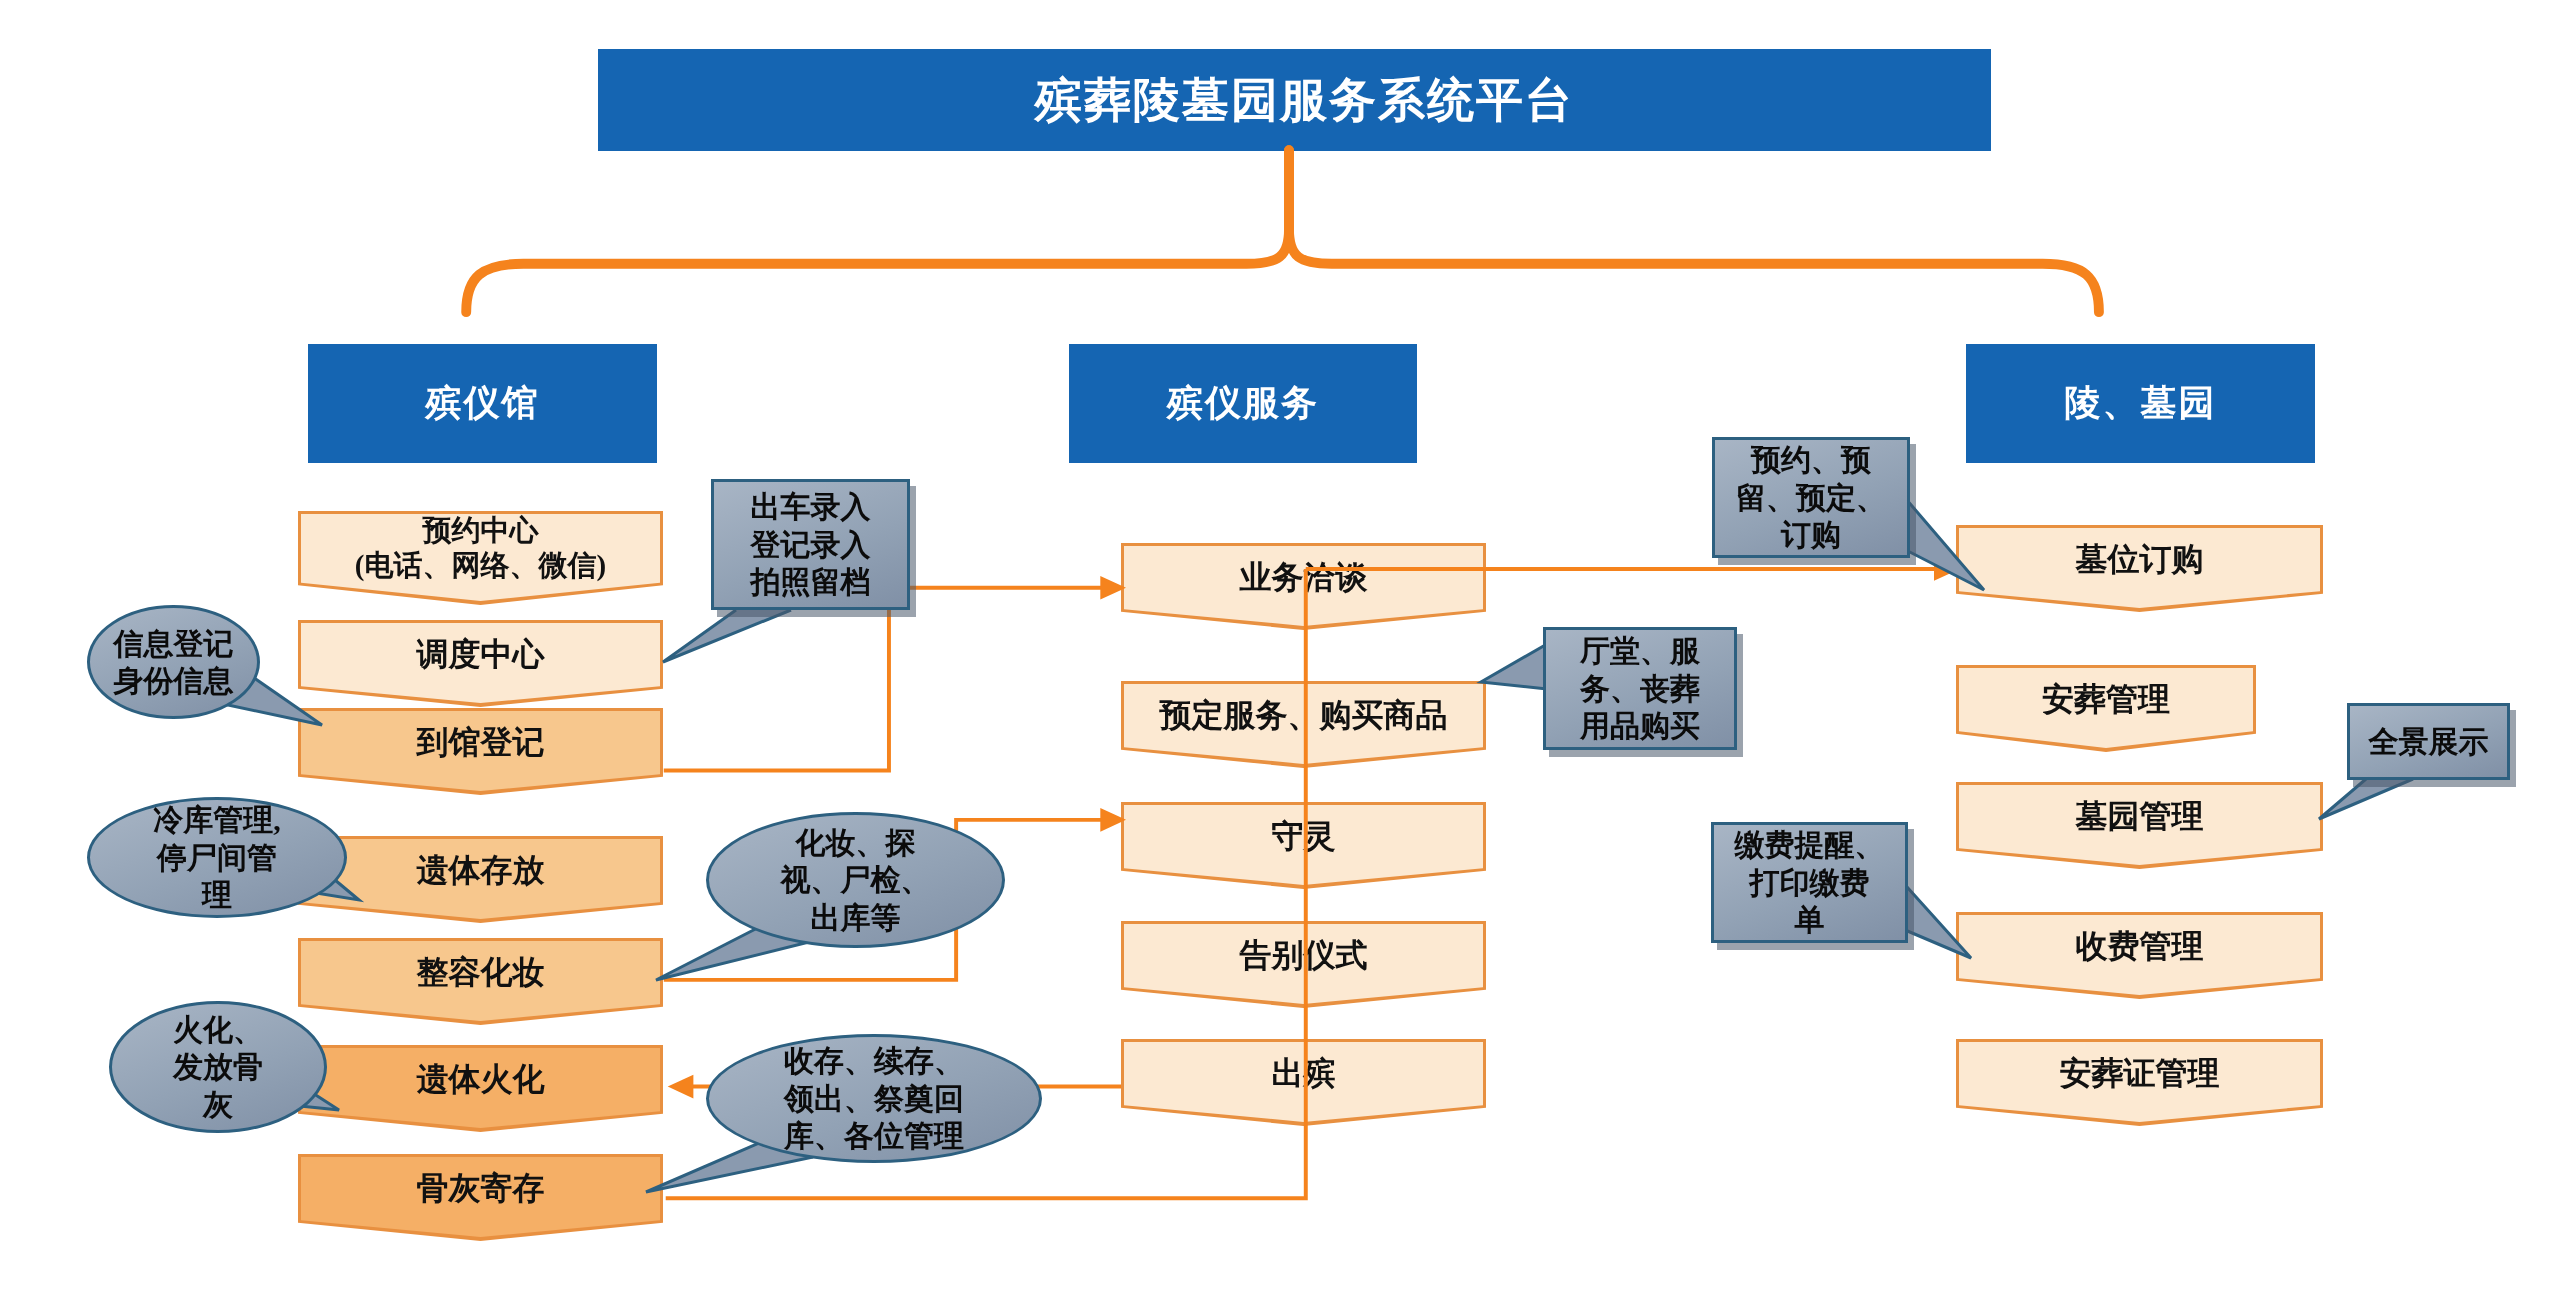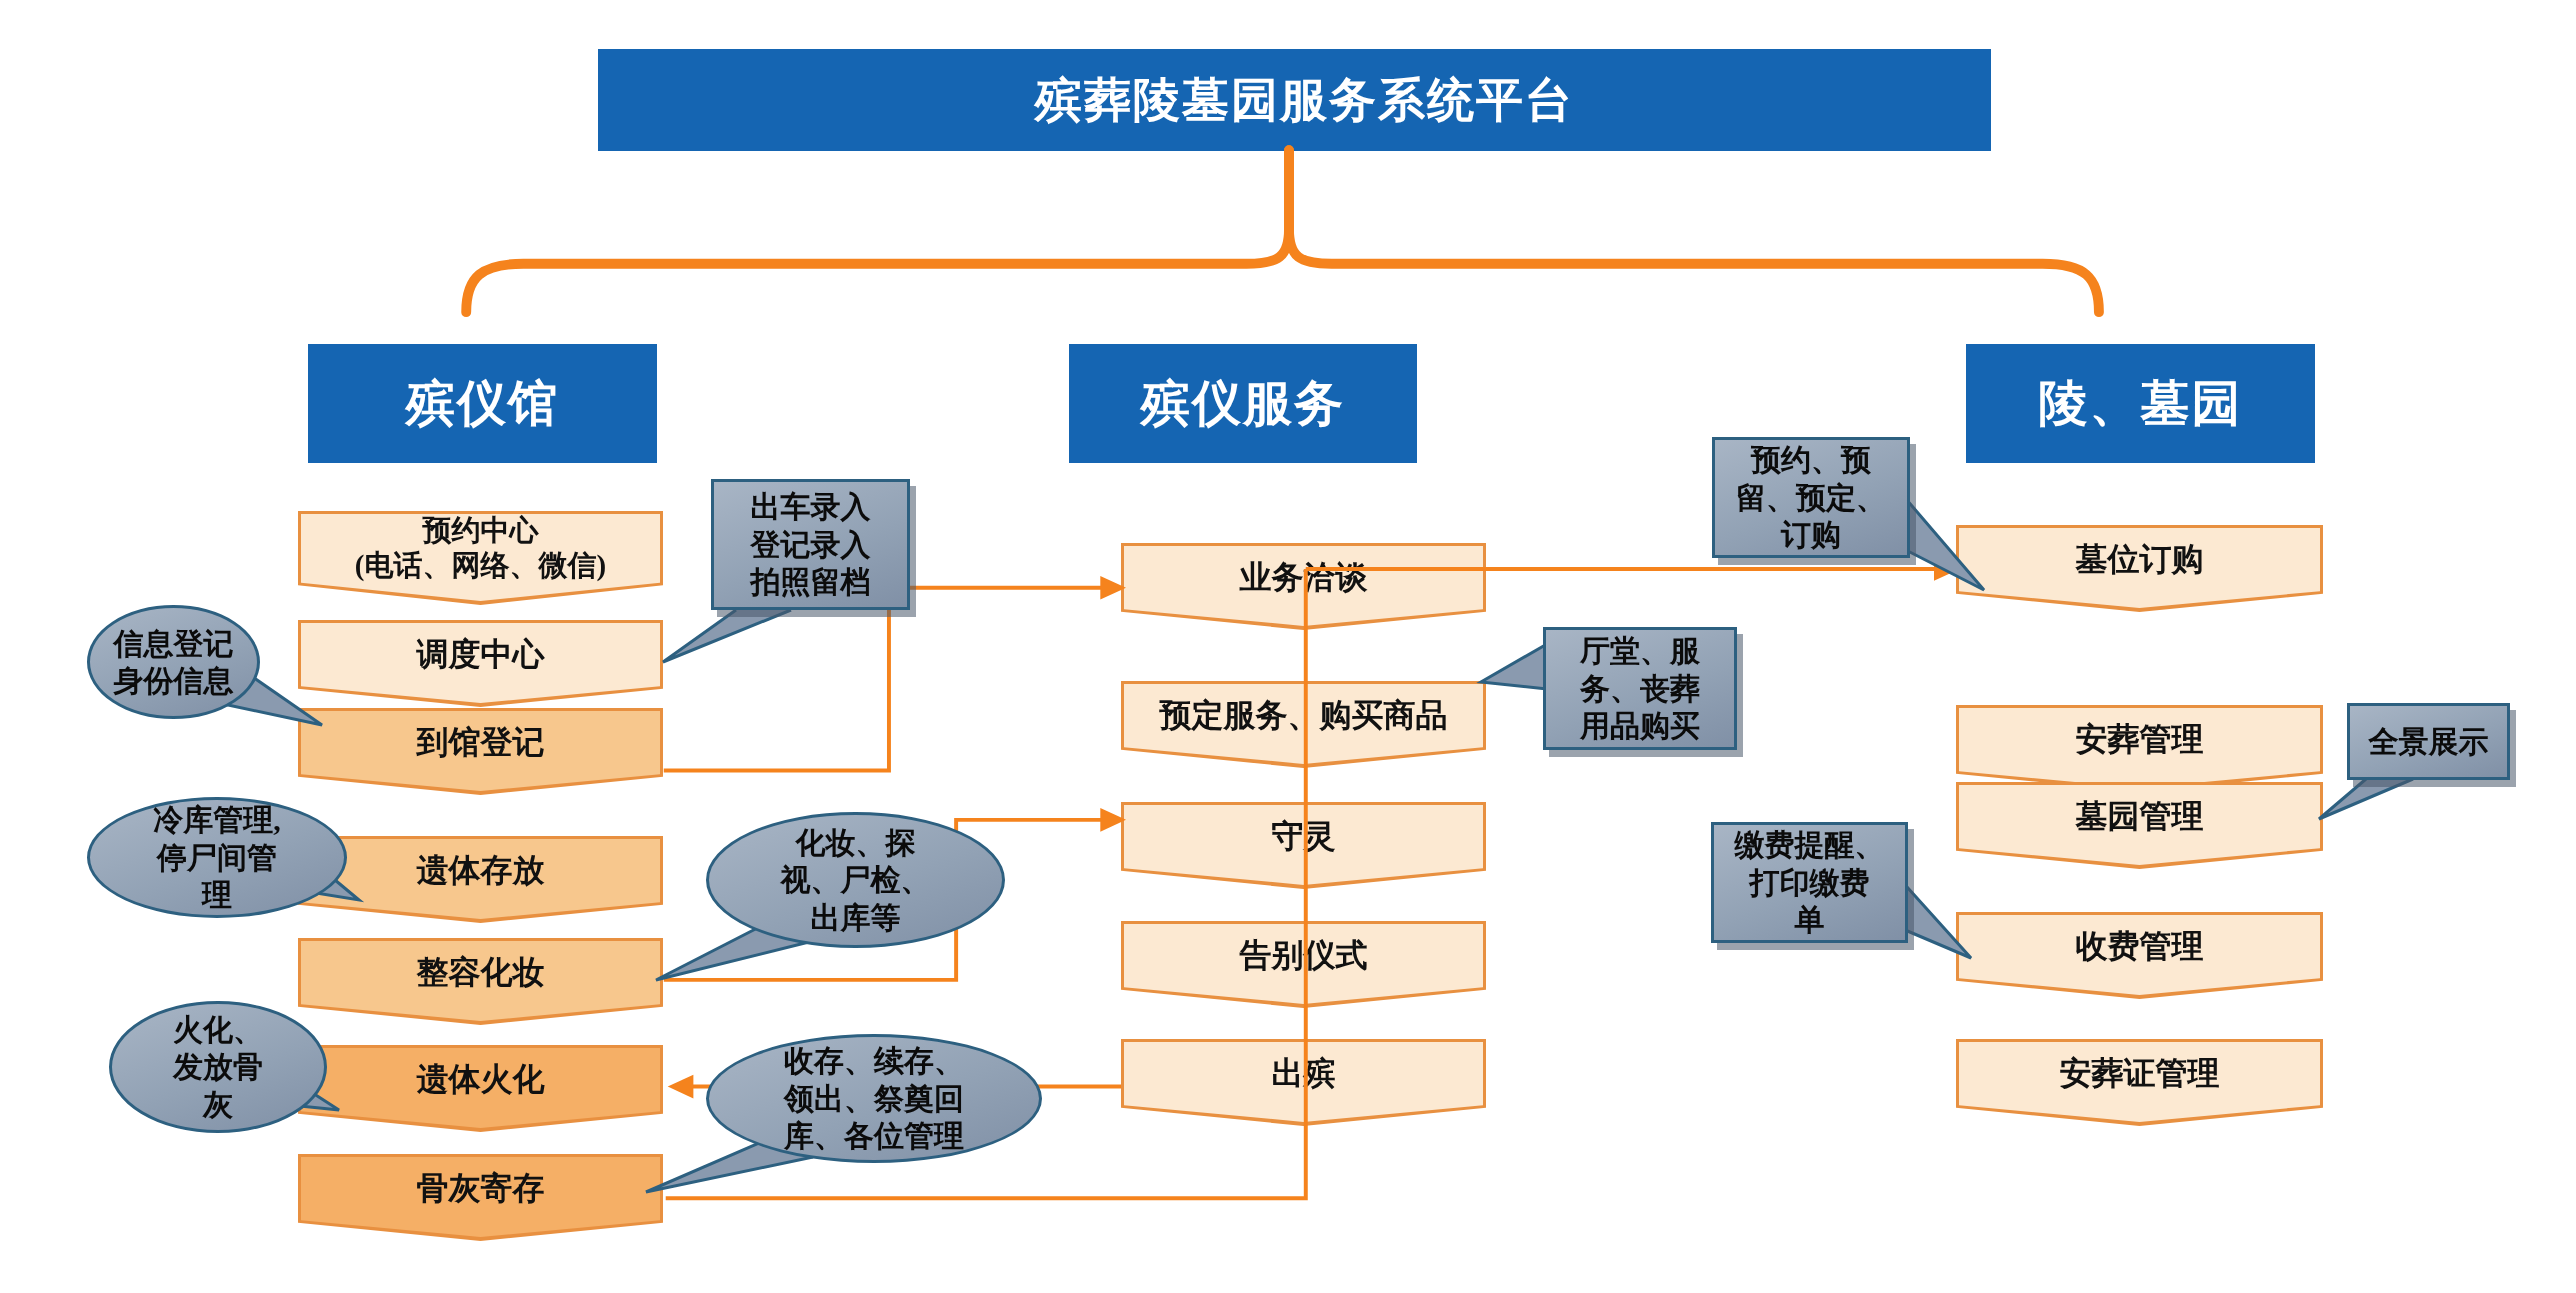--- a/index.html
+++ b/index.html
@@ -3,21 +3,21 @@
 <meta charset="utf-8">
 <style>
   html,body{margin:0;padding:0;background:#fff;}
   #canvas{position:relative;width:2576px;height:1294px;background:#fff;overflow:hidden;
           font-family:"Liberation Sans",sans-serif;}
   .abs{position:absolute;}
   
   .banner{background:#1565B2;color:#fff;display:flex;align-items:center;justify-content:center;
           font-weight:bold;z-index:1;}
   #title-banner{font-size:47px;letter-spacing:2px;}
-  .col-header{font-size:49px;letter-spacing:2px;}
+  .col-header{font-size:36px;letter-spacing:2px;}
   
   .chev{z-index:1;}
   .chev .chev-border{position:absolute;inset:0;background:#E89040;
       clip-path:polygon(0 0,100% 0,100% 79%,50% 100%,0 79%);}
   .chev .chev-fill{position:absolute;left:3px;right:3px;top:3px;bottom:4px;
       clip-path:polygon(0 0,100% 0,100% 79%,50% 100%,0 79%);}
   .chev.light .chev-fill{background:#FCE9D2;}
   .chev.mid   .chev-fill{background:#F7C78D;}
   .chev.dark  .chev-fill{background:#F5AF66;}
   .chev-label{position:absolute;left:0;top:0;width:100%;height:79%;
@@ -140,21 +140,21 @@
     <div class="chev-border"></div>
       <div class="chev-fill"></div>
     <span class="chev-label">出殡</span>
   </div>
 
   <div class="chev light abs" style="left:1956px;top:525px;width:367px;height:87px;">
     <div class="chev-border"></div>
       <div class="chev-fill"></div>
     <span class="chev-label">墓位订购</span>
   </div>
-  <div class="chev light abs" style="left:1956px;top:665px;width:367px;height:87px;margin-top:40px;">
+  <div class="chev light abs" style="left:1956px;top:665px;width:300px;height:87px;">
     <div class="chev-border"></div>
       <div class="chev-fill"></div>
     <span class="chev-label">安葬管理</span>
   </div>
   <div class="chev light abs" style="left:1956px;top:782px;width:367px;height:87px;">
     <div class="chev-border"></div>
       <div class="chev-fill"></div>
     <span class="chev-label">墓园管理</span>
   </div>
   <div class="chev light abs" style="left:1956px;top:912px;width:367px;height:87px;">

